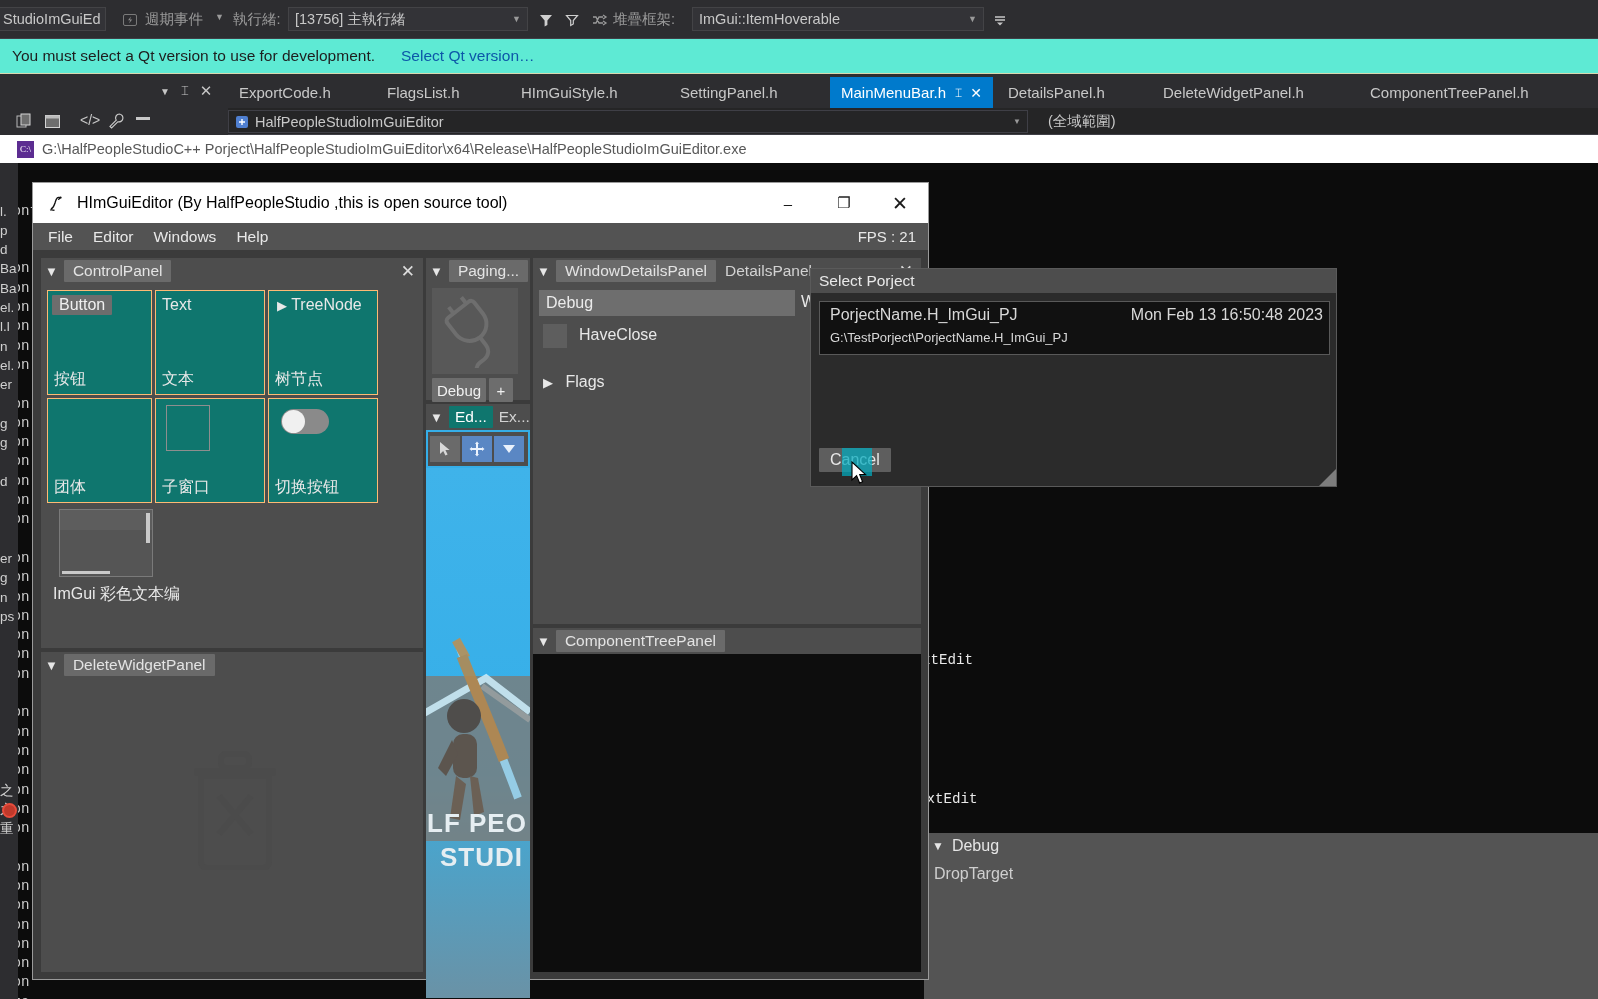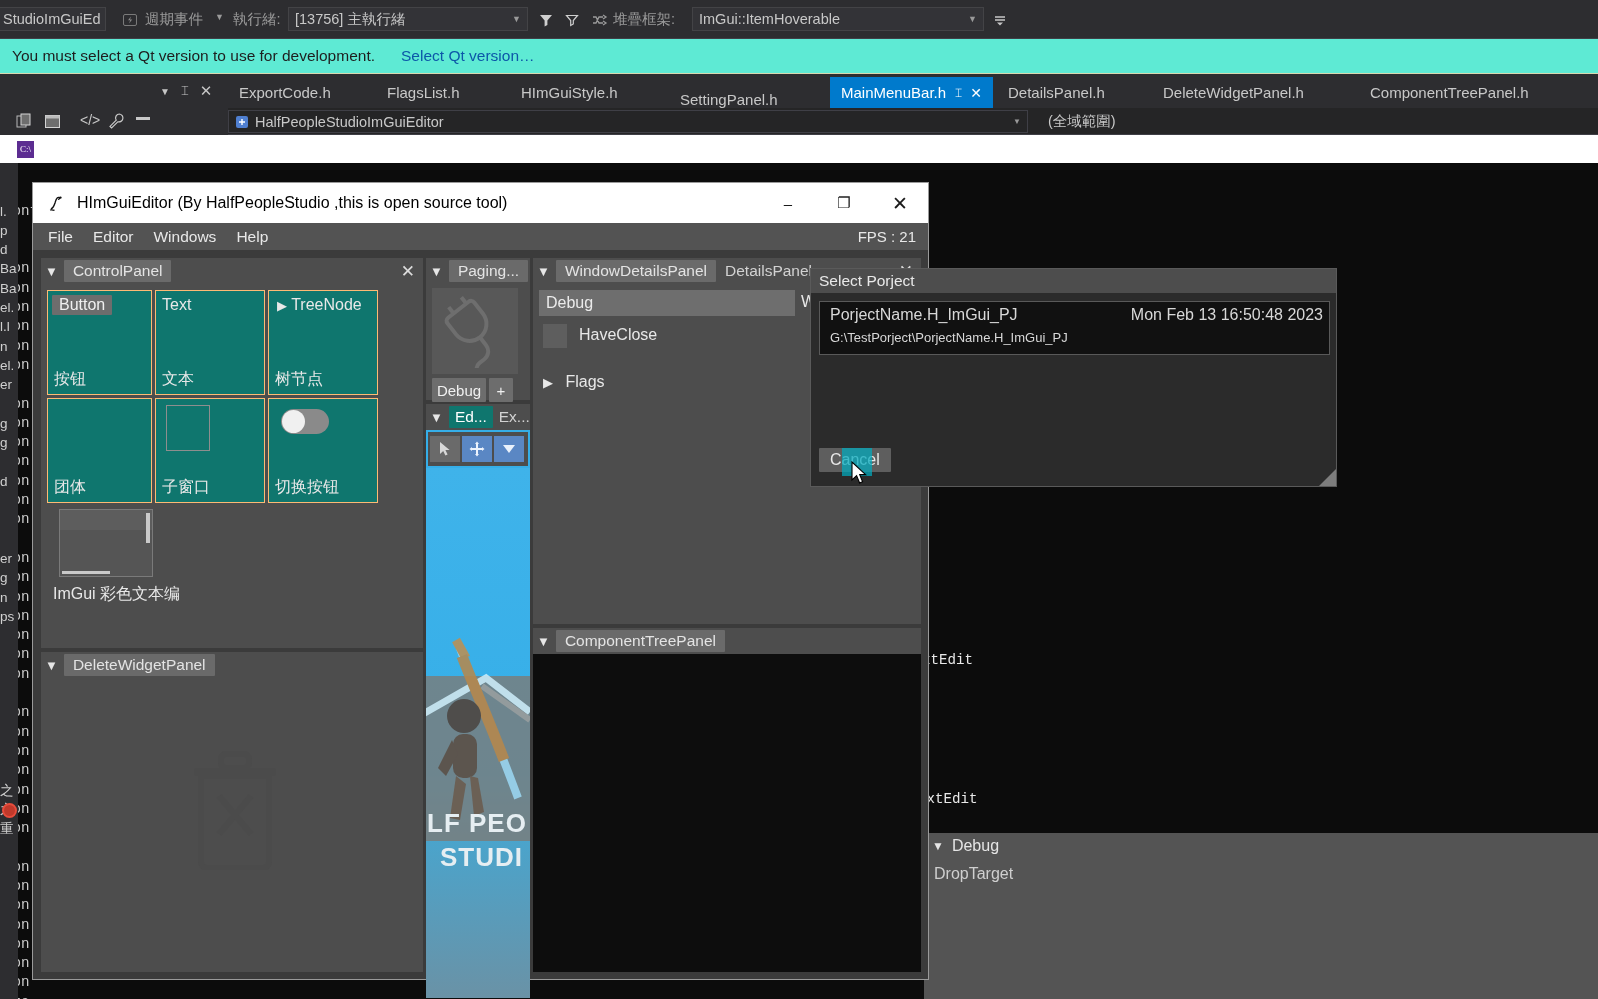--- a/index.html
+++ b/index.html
@@ -322,21 +322,21 @@
     <div id="tab-container">
         <div class="doc-tab" style="left: 228px;">
           <span>ExportCode.h</span>
         </div>
         <div class="doc-tab" style="left: 376px;">
           <span>FlagsList.h</span>
         </div>
         <div class="doc-tab" style="left: 510px;">
           <span>HImGuiStyle.h</span>
         </div>
-        <div class="doc-tab" style="left: 669px; align-items: flex-end;">
+        <div class="doc-tab" style="left: 669px;">
           <span>SettingPanel.h</span>
         </div>
         <div class="doc-tab active" style="left: 830px;">
           <span>MainMenuBar.h</span>
           <span class="pin">⌶</span>
           <span class="x">✕</span>
         </div>
         <div class="doc-tab" style="left: 997px;">
           <span>DetailsPanel.h</span>
         </div>
@@ -382,20 +382,21 @@
       <span class="caret">▼</span>
     </div>
     <div class="nb-plain" style="left:1048px;">
       <span>(全域範圍)</span>
     </div>
   </div>
 
   <div class="console">
     <div class="console-title">
       <span class="favicon">C:\</span>
+      <span class="path">G:\HalfPeopleStudioC++ Porject\HalfPeopleStudioImGuiEditor\x64\Release\HalfPeopleStudioImGuiEditor.exe</span>
     </div>
     <div class="console-body">
       <div>ControlPanel -&gt; VerifyHWidgetList -&gt; Info -&gt; Verifying :  2/7  SubProgress : 1/7    Text &lt;--&gt; Button</div>
       <div id="console-lines"><div>Con</div><div>Con</div><div>Con</div><div>Con</div><div>Con</div><div>Con</div><div> </div><div>Con</div><div>Con</div><div>Con</div><div>Con</div><div>Con</div><div>Con</div><div>Con</div><div> </div><div>Con</div><div>Con</div><div>Con</div><div>Con</div><div>Con</div><div>Con</div><div>Con</div><div> </div><div>Con</div><div>Con</div><div>Con</div><div>Con</div><div>Con</div><div>Con</div><div>Con</div><div> </div><div>Con</div><div>Con</div><div>Con</div><div>Con</div><div>Con</div><div>Con</div><div>Con</div><div>Tra</div></div>
     </div>
 
     <div class="mono-white" style="position:absolute;left:922px;top:517px;">xtEdit</div>
     <div class="mono-white" style="position:absolute;left:918px;top:656px;">extEdit</div>
   </div>
 

